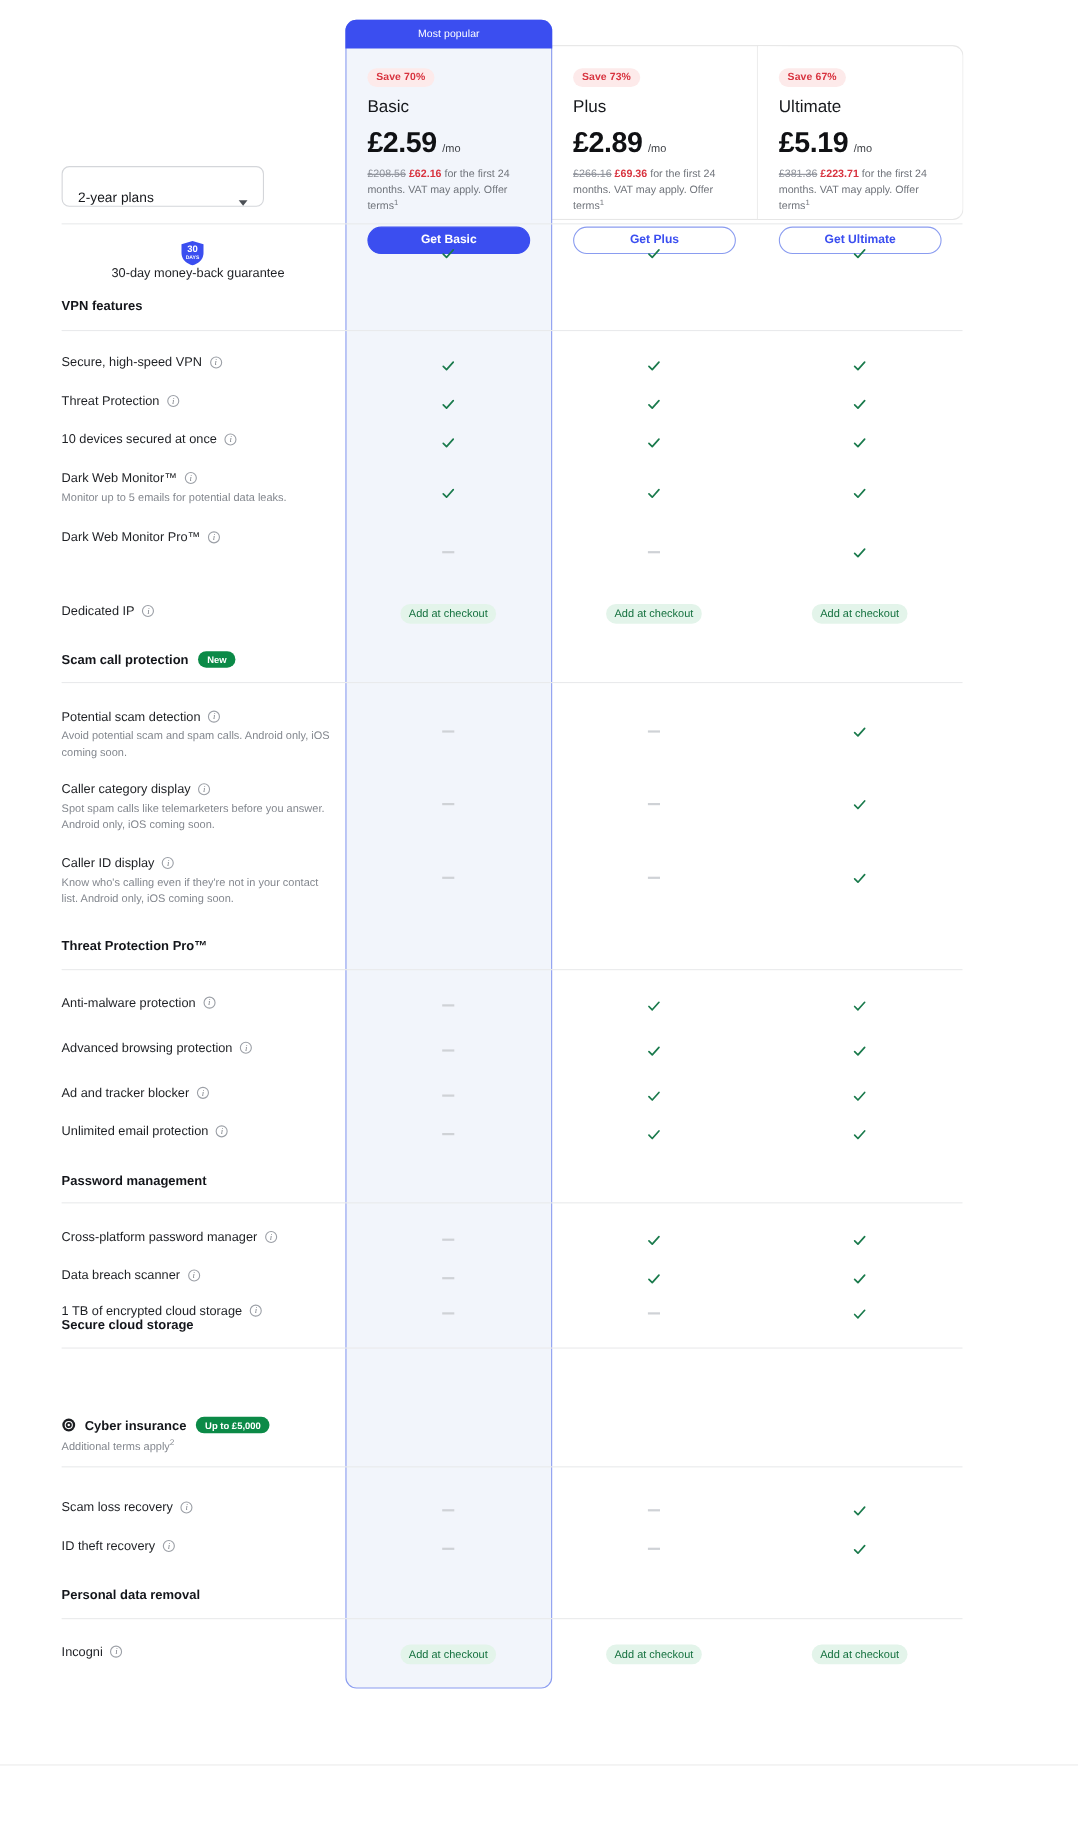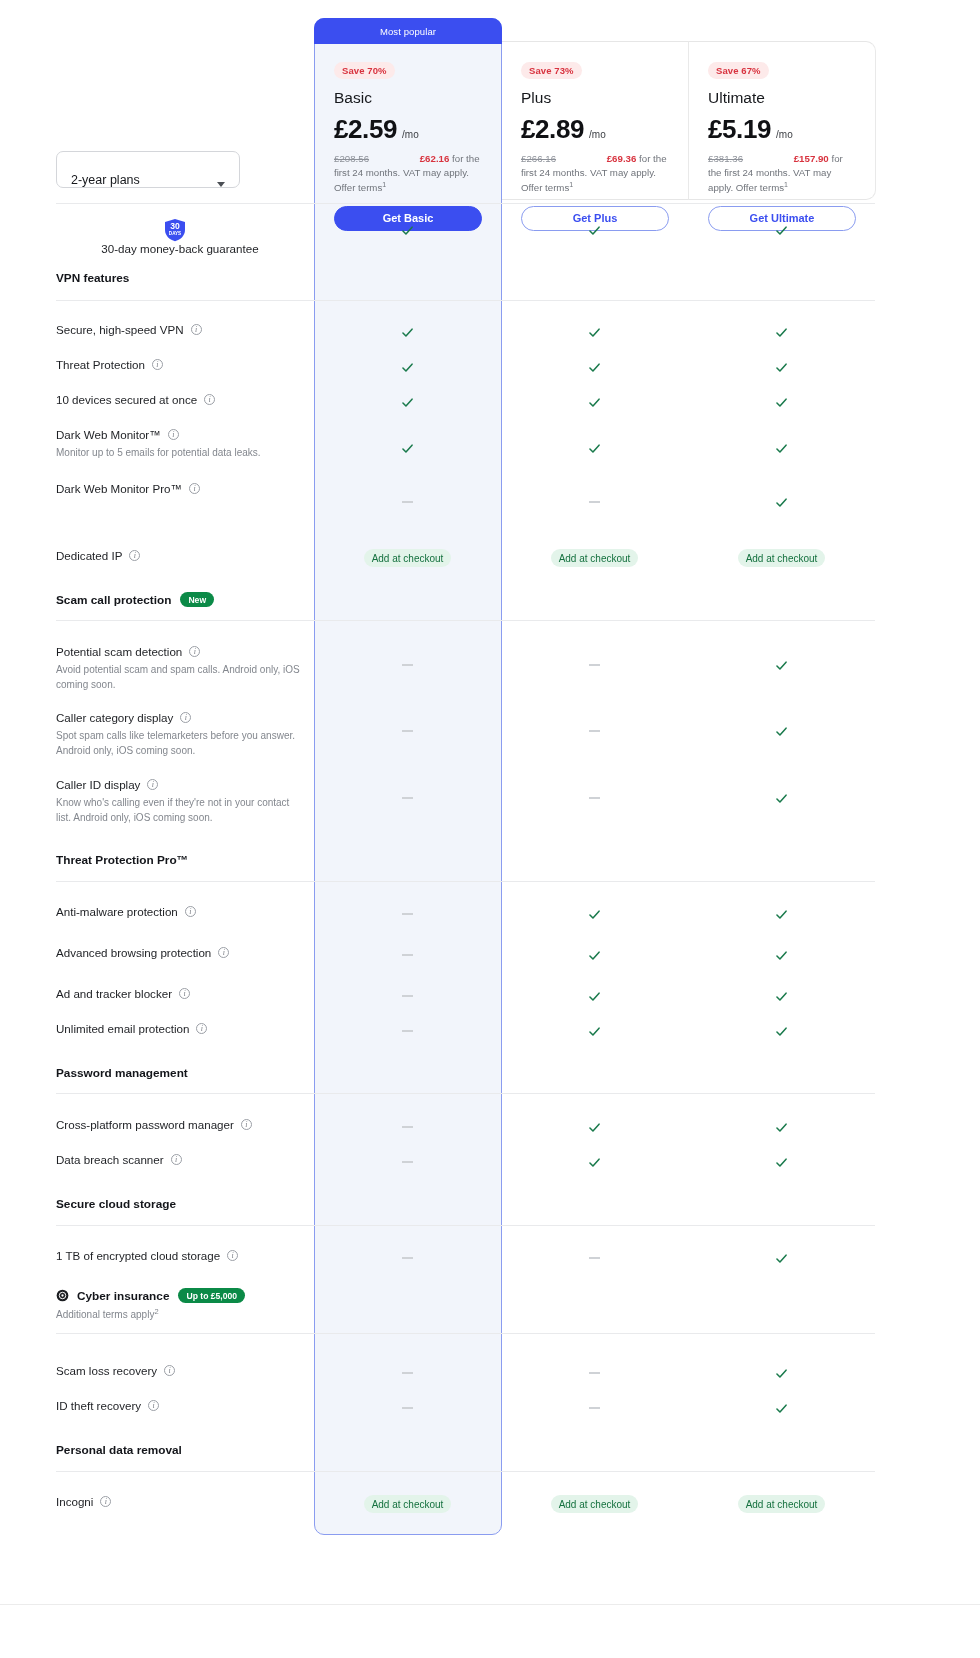--- a/index.html
+++ b/index.html
@@ -81,21 +81,21 @@
   .price-row { margin-top: 7px; display: flex; align-items: baseline; }
   .price { font-size: 26px; font-weight: 700; letter-spacing: -.4px; color: #101114; }
   .permo { font-size: 10px; color: #3c3f44; margin-left: 5px; }
   .terms {
     margin-top: 7px;
     font-size: 9.7px;
     line-height: 1.42;
     color: #70747b;
   }
   .terms .old { text-decoration: line-through; color: #8d9199; }
-  .terms .new { color: #d8333f; font-weight: 700; margin-left: 48px; }
+  .terms .new { color: #d8333f; font-weight: 700; }
   .terms sup { font-size: 7px; }
   .cta {
     display: block;
     margin-top: 11px;
     width: 148px;
     height: 25px;
     line-height: 23px;
     text-align: center;
     border-radius: 13px;
     font-size: 11px;
@@ -305,21 +305,21 @@
 
     <div class="card c3">
       <span class="save-badge">Save 67%</span>
       <div class="plan-name">Ultimate</div>
       <div class="price-row">
         <span class="price">£5.19</span>
         <span class="permo">/mo</span>
       </div>
       <div class="terms">
         <span class="old">£381.36</span>
-        <span class="new">£157.90</span><span> for the first 24 months. VAT may apply. Offer terms</span><sup>1</sup>
+        <span class="new">£223.71</span><span> for the first 24 months. VAT may apply. Offer terms</span><sup>1</sup>
       </div>
       <div class="cta outline">Get Ultimate</div>
     </div>
   </div>
 
   <div class="selector">
     <span>2-year plans</span>
     <span class="caret"></span>
   </div>
 
@@ -701,21 +701,21 @@
         </div>
       </div>
       <div class="row" style="top:1197px;height:18px">
         <div class="label-cell">
           <div class="section-head">
             <span>Secure cloud storage</span>
           </div>
         </div>
       </div>
       <div class="sep" style="top:1225px"></div>
-      <div class="row" style="top:1248px;height:20px">
+      <div class="row" style="top:1184px;height:20px">
         <div class="label-cell">
           <div class="feat-name">
             <span>1 TB of encrypted cloud storage</span>
             <span class="info">i</span>
           </div>
         </div>
         <div class="cell k1">
           <span class="dash"></span>
         </div>
         <div class="cell k2">

